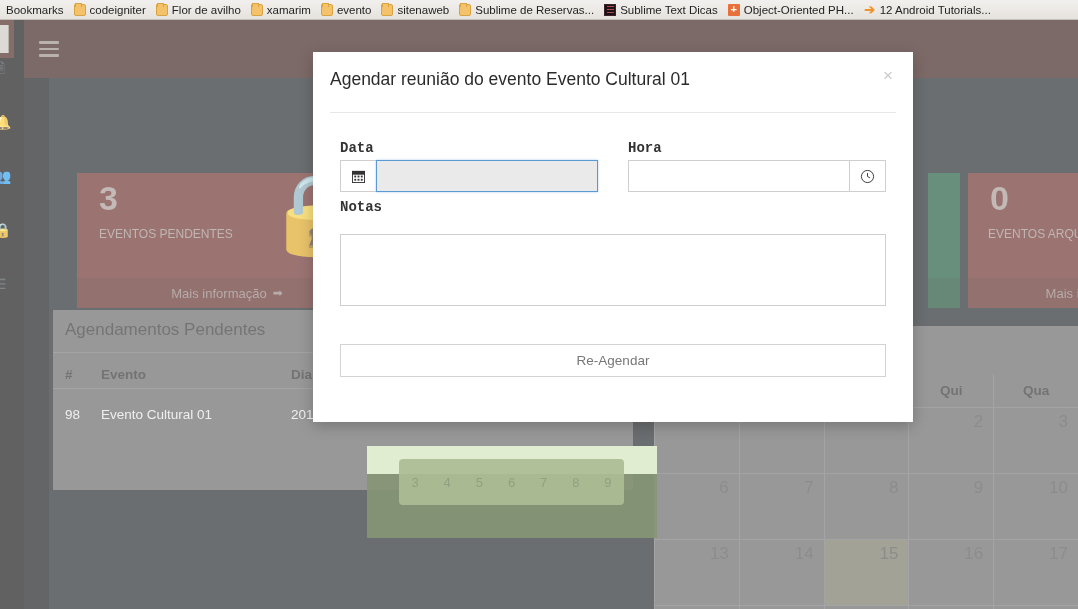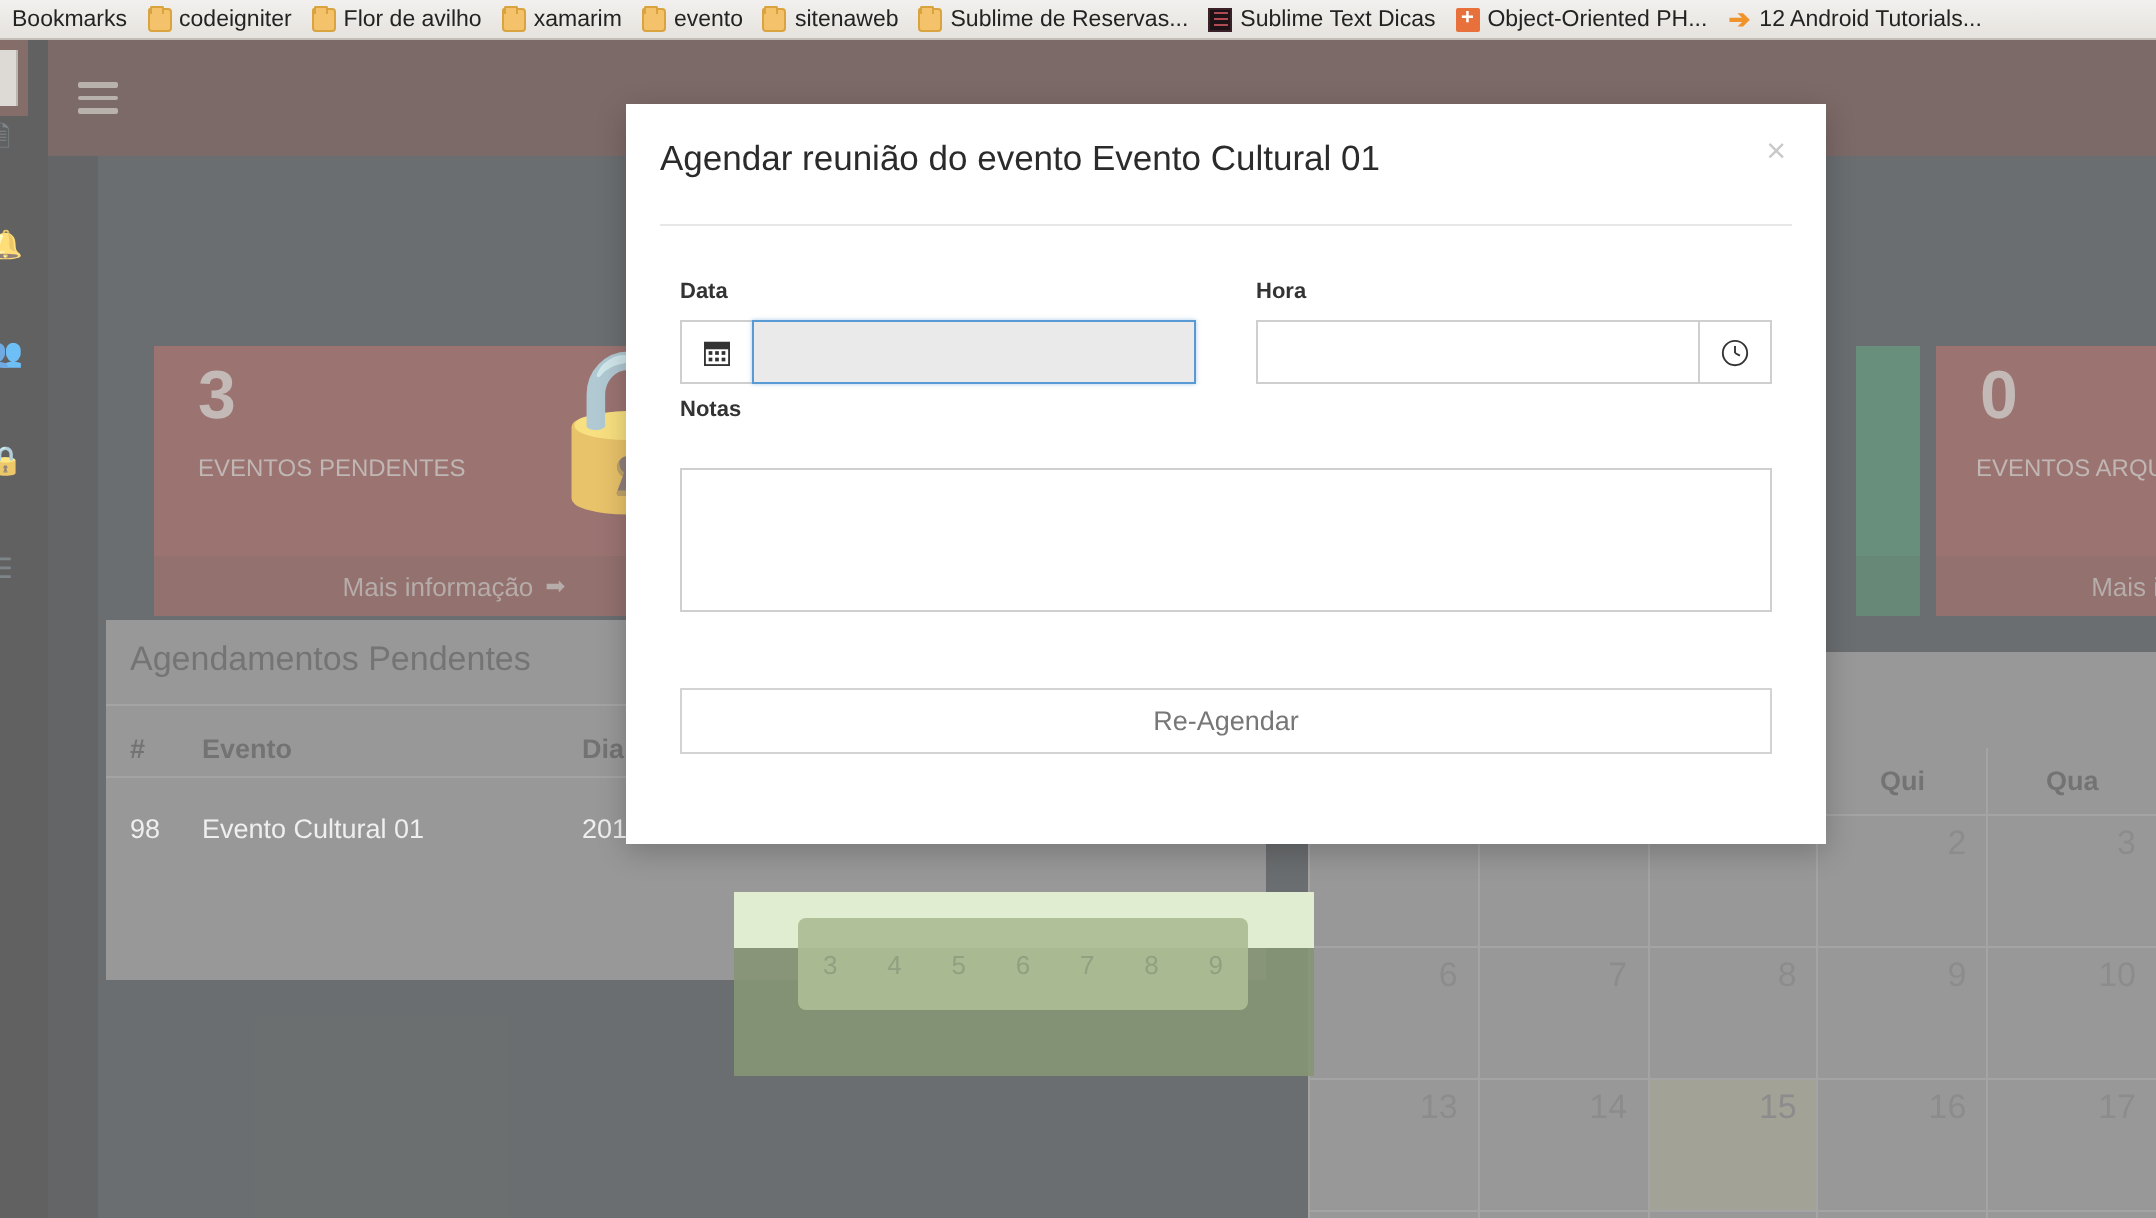--- a/index.html
+++ b/index.html
@@ -290,21 +290,21 @@
     cursor: pointer; line-height: 1;
     background: none; border: none; padding: 4px;
   }
   #modal-hr {
     position: absolute; left: 17px; top: 60px; width: 566px; height: 1px;
     background: #e7e7e7;
   }
 
   .field-label {
     position: absolute;
-    font-size: 11px; font-weight: bold; color: #333;
+    font-size: 14px; font-weight: bold; color: #333; font-family: Liberation Mono, monospace;
   }
   .input-shell {
     position: absolute;
     display: flex;
     height: 32px;
   }
   .addon {
     width: 36px;
     border: 1px solid #cfcfcf;
     background: #ffffff;

